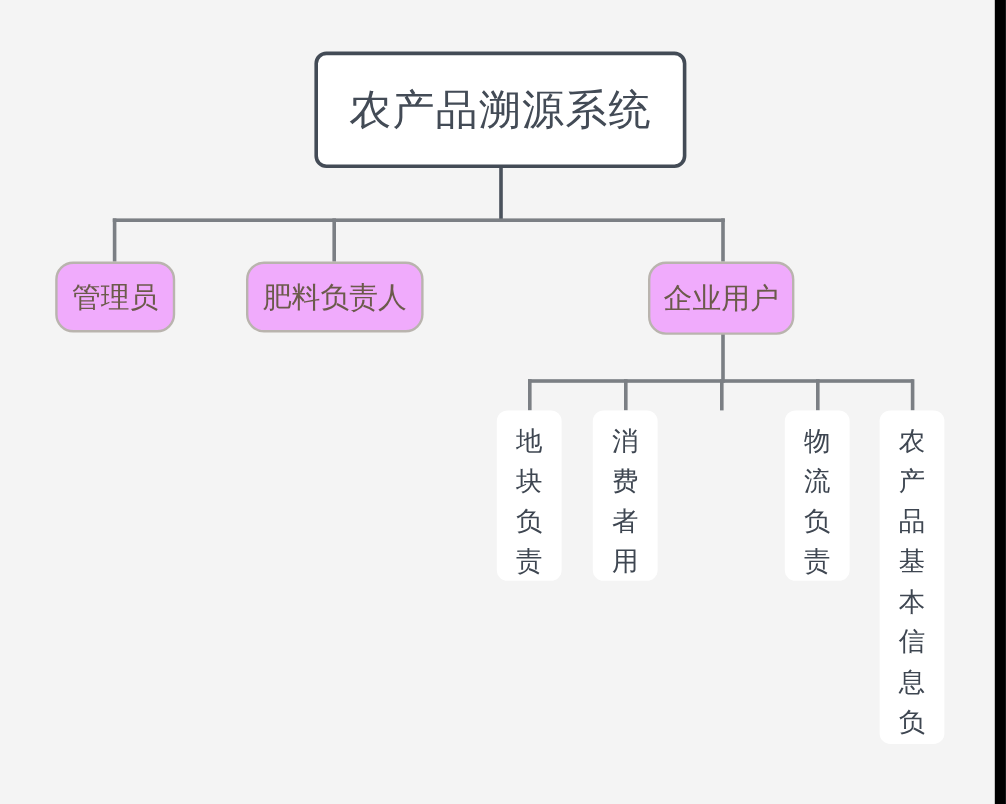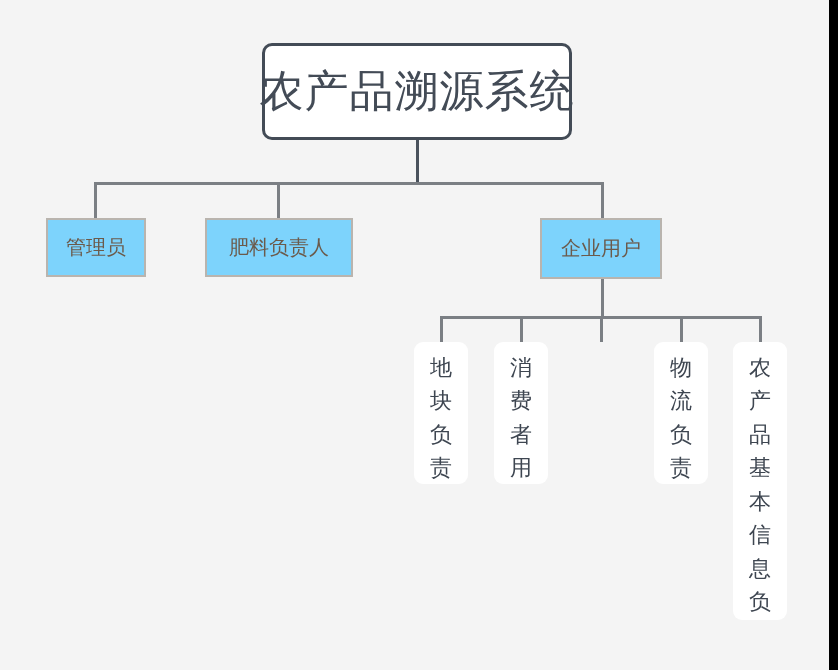--- a/index.html
+++ b/index.html
@@ -40,37 +40,37 @@
   .node-root {
     position: absolute;
     box-sizing: border-box;
     border: 3px solid #434b56;
     border-radius: 10px;
     background: #ffffff;
     display: flex;
     align-items: center;
     justify-content: center;
     color: #434b56;
-    font-size: 44px;
+    font-size: 35px;
     letter-spacing: 1px;
     white-space: nowrap;
   }
 
   
   .node-l2 {
     position: absolute;
     box-sizing: border-box;
     border: 2px solid #b9b4ae;
-    border-radius: 0;
-    background: #7dd3fc;
+    border-radius: 15px;
+    background: #f0abfc;
     display: flex;
     align-items: center;
     justify-content: center;
     color: #6b5a4b;
-    font-size: 20px;
+    font-size: 24px;
     white-space: nowrap;
   }
 
   
   .node-leaf {
     position: absolute;
     box-sizing: border-box;
     border: none;
     border-radius: 9px;
     background: #ffffff;

